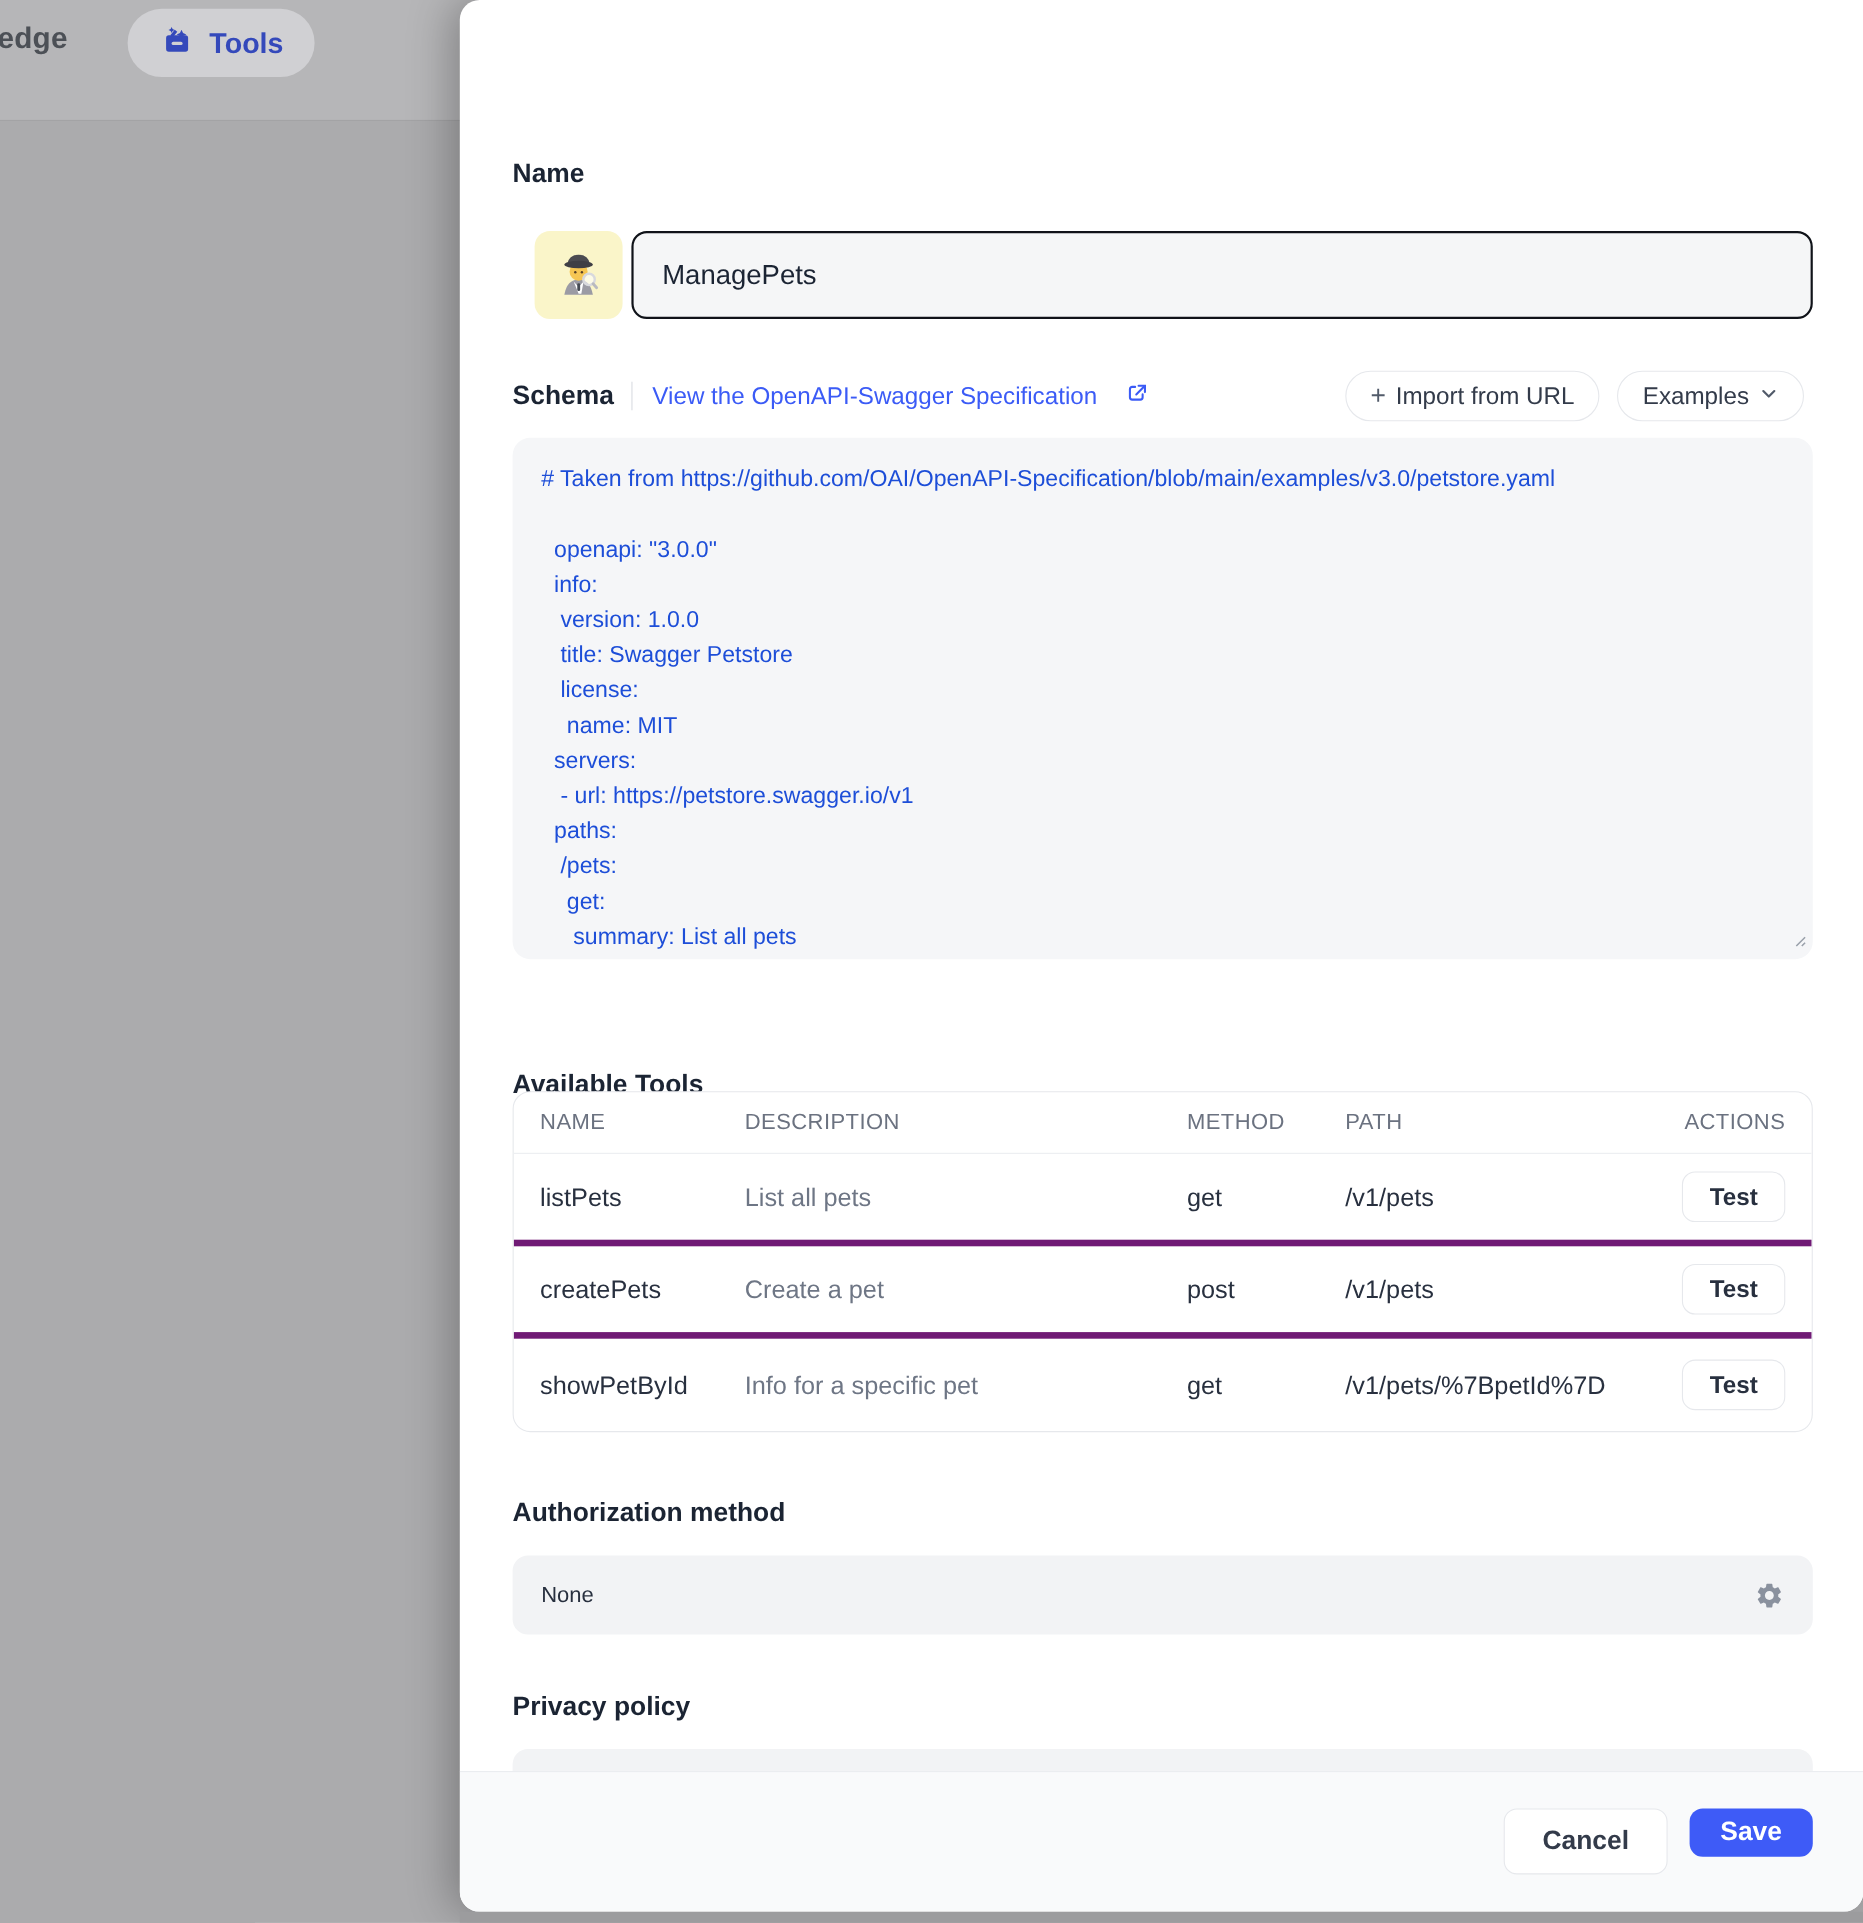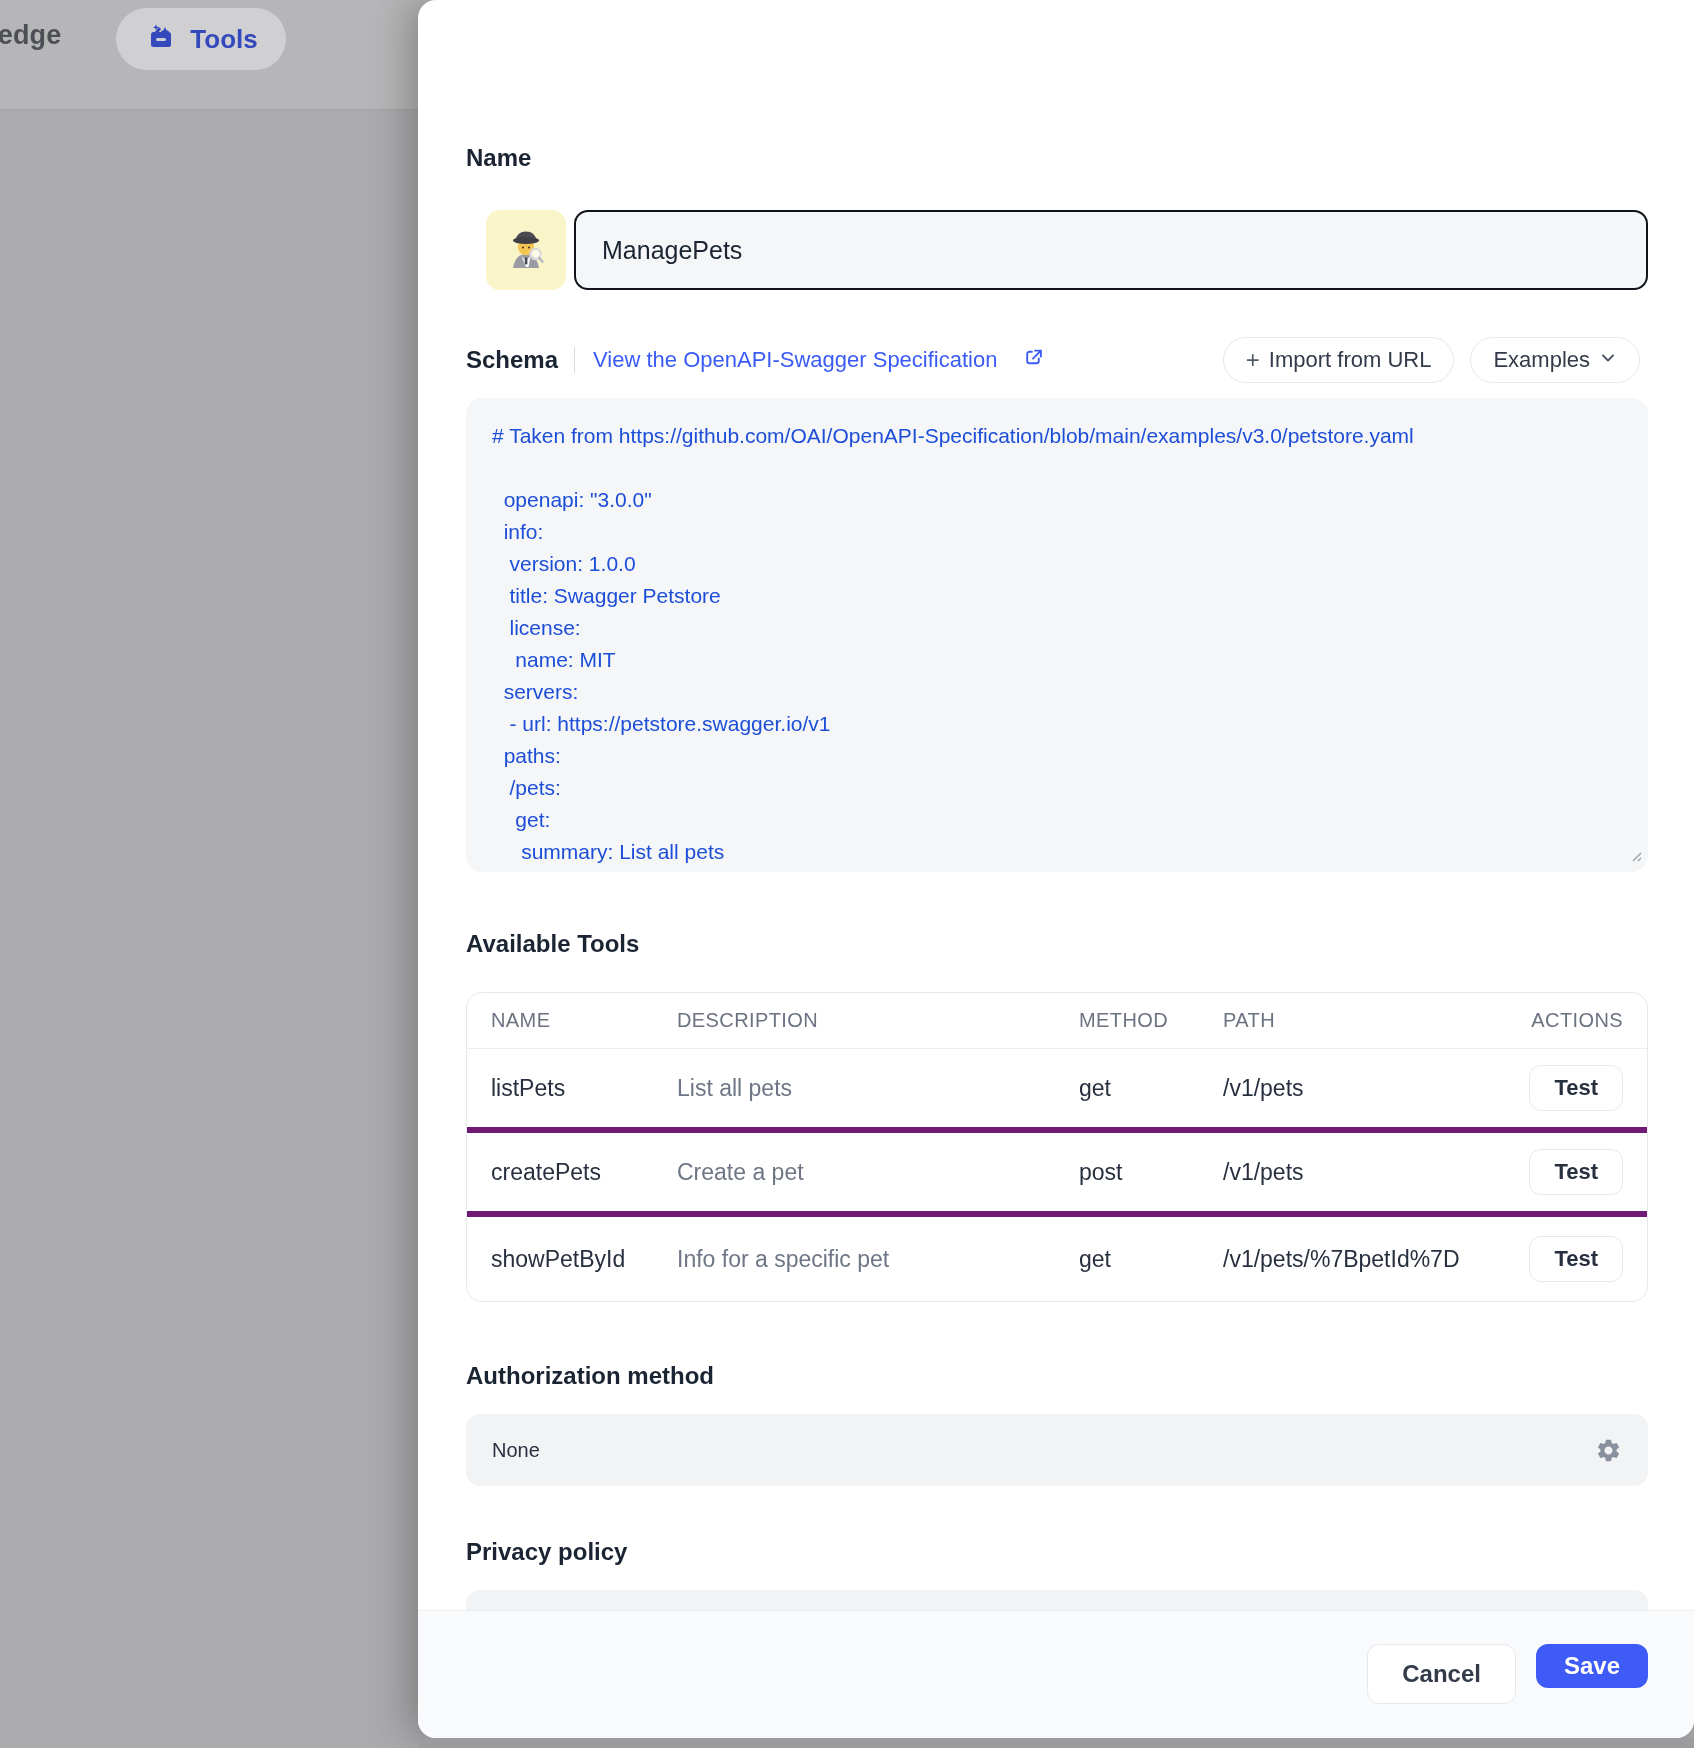--- a/index.html
+++ b/index.html
@@ -56,21 +56,21 @@
 
   
   .schema-area-wrap { position:absolute; left:48px; top:398px; right:46px; height:474px; }
   .schema-area { width:100%; height:100%; background:#f5f6f8; border:none;
     border-radius:16px; resize:none; outline:none; padding:22px 26px;
     font-family:"Liberation Sans","DejaVu Sans",sans-serif; font-size:21px;
     line-height:32px; color:#1d4ed8; white-space:pre; overflow:hidden; }
   .resize-handle { position:absolute; right:6px; bottom:6px; }
 
   
-  .tools-heading { position:absolute; left:48px; top:930px; }
+  .tools-heading { position:absolute; left:48px; top:973px; }
   .tools-card { position:absolute; left:48px; top:992px; right:46px;
     border:1px solid #e6e8ec; border-radius:16px; background:#fff; overflow:hidden; }
   .t-row { display:grid; grid-template-columns:186px 402px 144px 1fr 120px;
     align-items:center; padding:0 24px; }
   .t-head { height:56px; border-bottom:1px solid #eceef1; }
   .t-head span { font-size:20px; font-weight:500; color:#6b7280; letter-spacing:.4px; }
   .t-body-row { height:84px; border-bottom:6px solid #701a75; }
   .t-body-row:last-child { border-bottom:none; }
   .t-name, .t-method, .t-path { font-size:23px; color:#28303f; }
   .t-desc { font-size:23px; color:#6e7685; }

